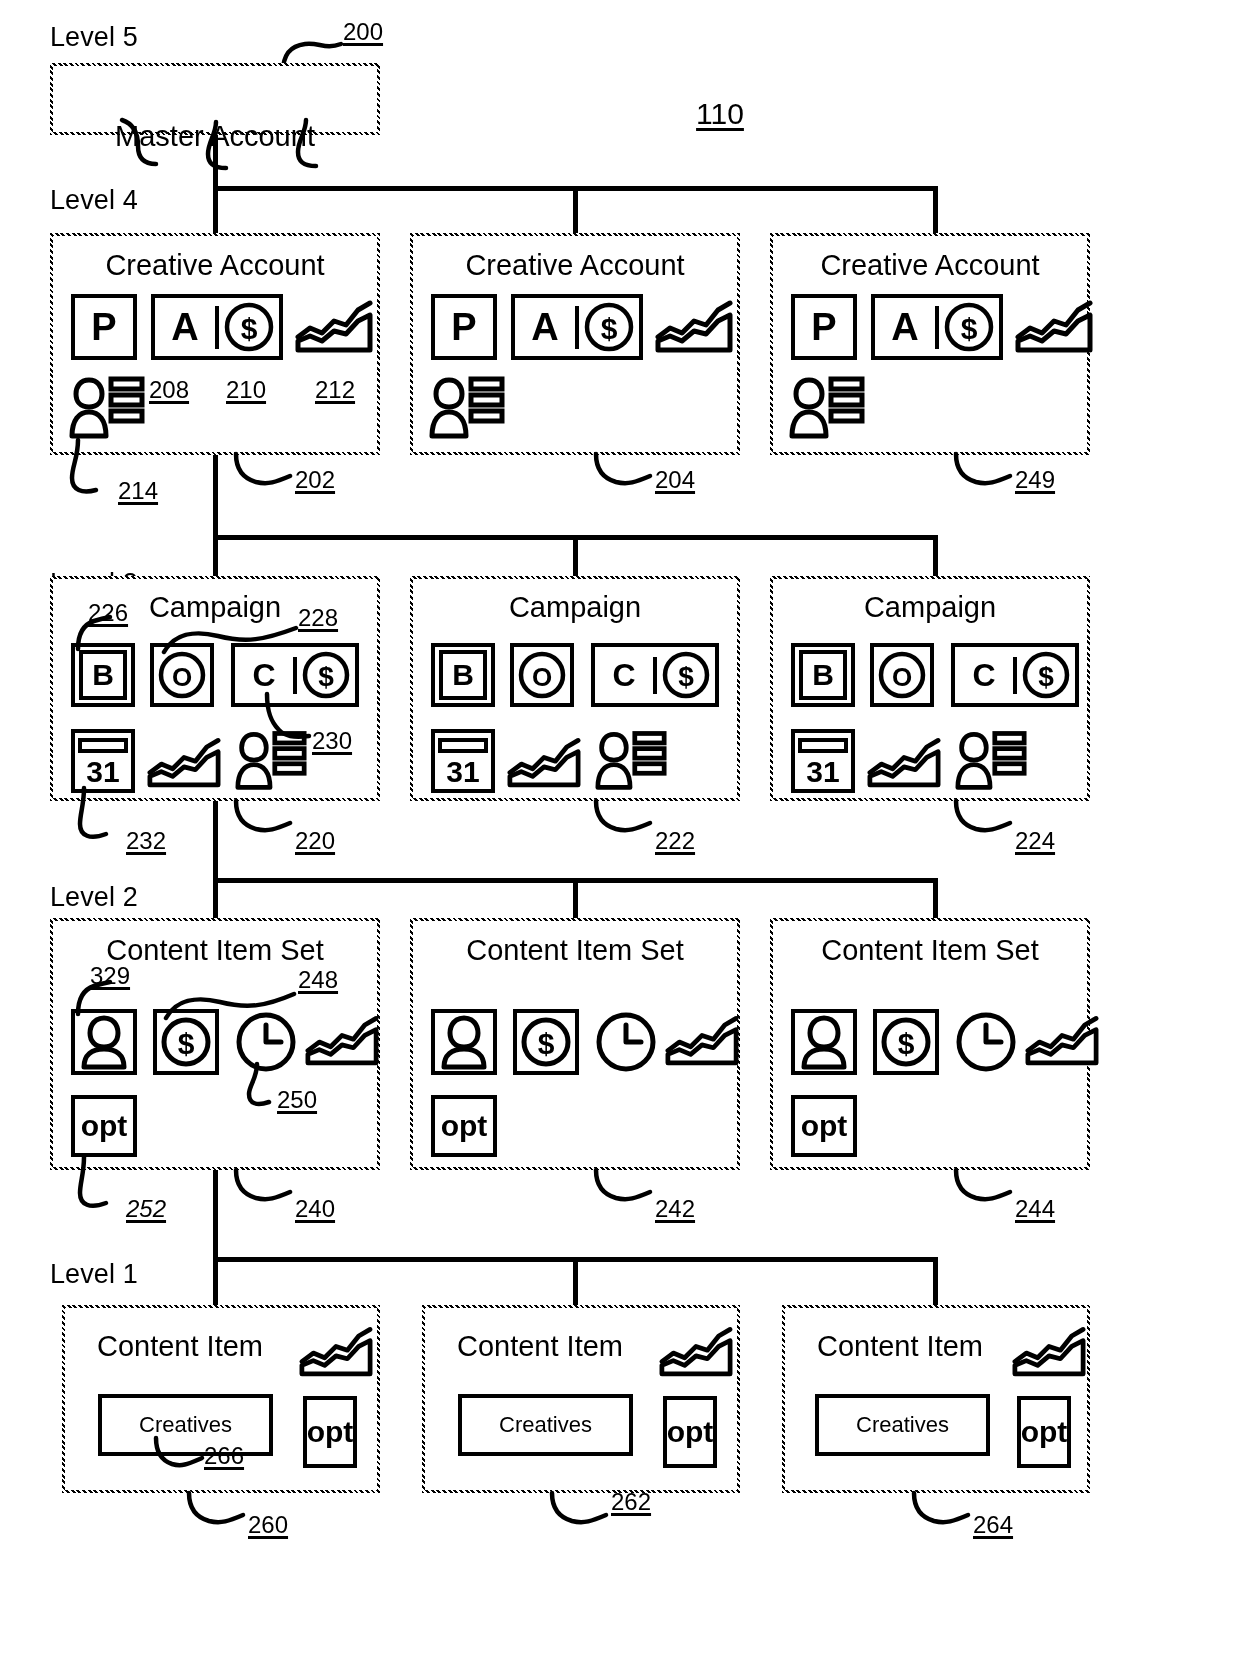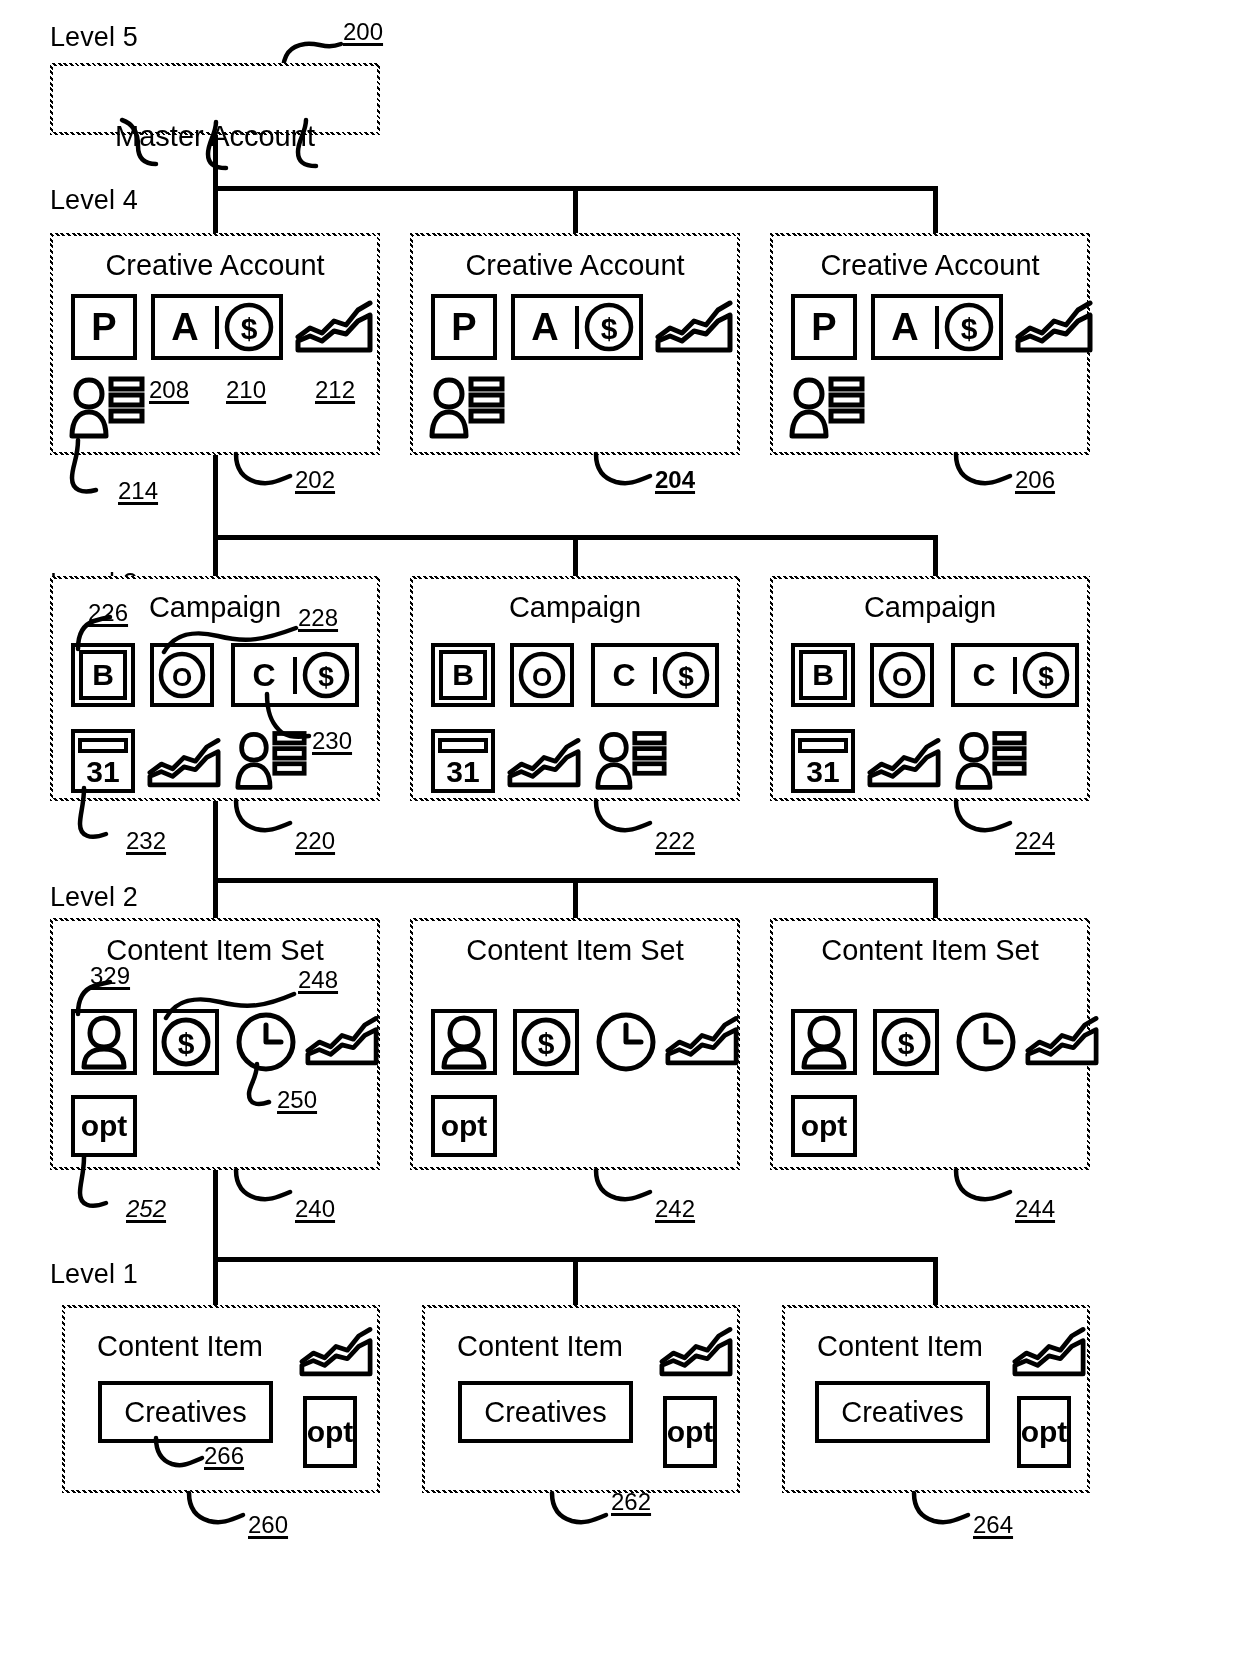--- a/index.html
+++ b/index.html
@@ -36,30 +36,31 @@
         display:flex;align-items:center;justify-content:center;font-weight:bold;}
   .tile.letter{font-size:38px;line-height:1;}
   .tile.pair{display:flex;padding:0;}
   .tile.pair > div{flex:1;display:flex;align-items:center;justify-content:center;}
   .tile.pair > div:first-child{border-right:4px solid #000;}
 
   .optbox{position:absolute;box-sizing:border-box;border:4px solid #000;background:#fff;
           display:flex;align-items:center;justify-content:center;
           font-weight:bold;font-size:30px;line-height:1;}
   .creativesbox{position:absolute;box-sizing:border-box;border:4px solid #000;background:#fff;
-          display:flex;align-items:center;justify-content:center;font-size:29px;}
+          display:flex;align-items:center;justify-content:center;font-size:22px;margin-top:13px;}
 
   .iconwrap{position:absolute;}
   svg{display:block;overflow:visible;}
 </style>
 </head>
 <body>
 
 <div id="stage">
 
+  <div class="modelnum" style="left:520px;top:97px;width:400px;">110</div>
 
   <div class="lvl" style="left:50px;top:22px;">Level 5</div>
 
   <svg class="iconwrap" style="left:275px;top:20px;" width="90" height="55">
     <path d="M8,52 C8,36 14,26 30,24 C44,22 50,30 66,24" fill="none" stroke="#000" stroke-width="4.5" stroke-linecap="round"></path>
   </svg>
   <div class="refnum" style="left:343px;top:18px;">200</div>
 
   <div class="node" style="left:50px;top:63px;width:330px;height:72px;">
     <div class="title" style="top:20px;margin-top:34px;">Master Account</div>
@@ -181,26 +182,26 @@
   </div>
 
   <svg class="iconwrap" style="left:232px;top:452px;" width="62" height="46" viewBox="0 0 62 46">
     <path d="M4,2 C4,16 10,26 24,30 C36,33 44,30 58,24" fill="none" stroke="#000" stroke-width="4.5" stroke-linecap="round"></path>
   </svg>
   <div class="refnum" style="left:295px;top:466px;">202</div>
 
   <svg class="iconwrap" style="left:592px;top:452px;" width="62" height="46" viewBox="0 0 62 46">
     <path d="M4,2 C4,16 10,26 24,30 C36,33 44,30 58,24" fill="none" stroke="#000" stroke-width="4.5" stroke-linecap="round"></path>
   </svg>
-  <div class="refnum" style="left:655px;top:466px;font-weight:bold;">204</div>
+  <div class="refnum" style="left:655px;top:466px;">204</div>
 
   <svg class="iconwrap" style="left:952px;top:452px;" width="62" height="46" viewBox="0 0 62 46">
     <path d="M4,2 C4,16 10,26 24,30 C36,33 44,30 58,24" fill="none" stroke="#000" stroke-width="4.5" stroke-linecap="round"></path>
   </svg>
-  <div class="refnum" style="left:1015px;top:466px;">206</div>
+  <div class="refnum" style="left:1015px;top:466px;">249</div>
 
   <div class="ln vln" style="left:213px;top:455px;height:122px;"></div>
   <div class="ln hln" style="left:213px;top:535px;width:725px;"></div>
   <div class="ln vln" style="left:573px;top:535px;height:42px;"></div>
   <div class="ln vln" style="left:933px;top:535px;height:42px;"></div>
 
   <div class="lvl" style="left:50px;top:568px;">Level 3</div>
 
   <div class="node" style="left:50px;top:576px;width:330px;height:225px;">
     <div class="title" style="top:12px;">Campaign</div>

